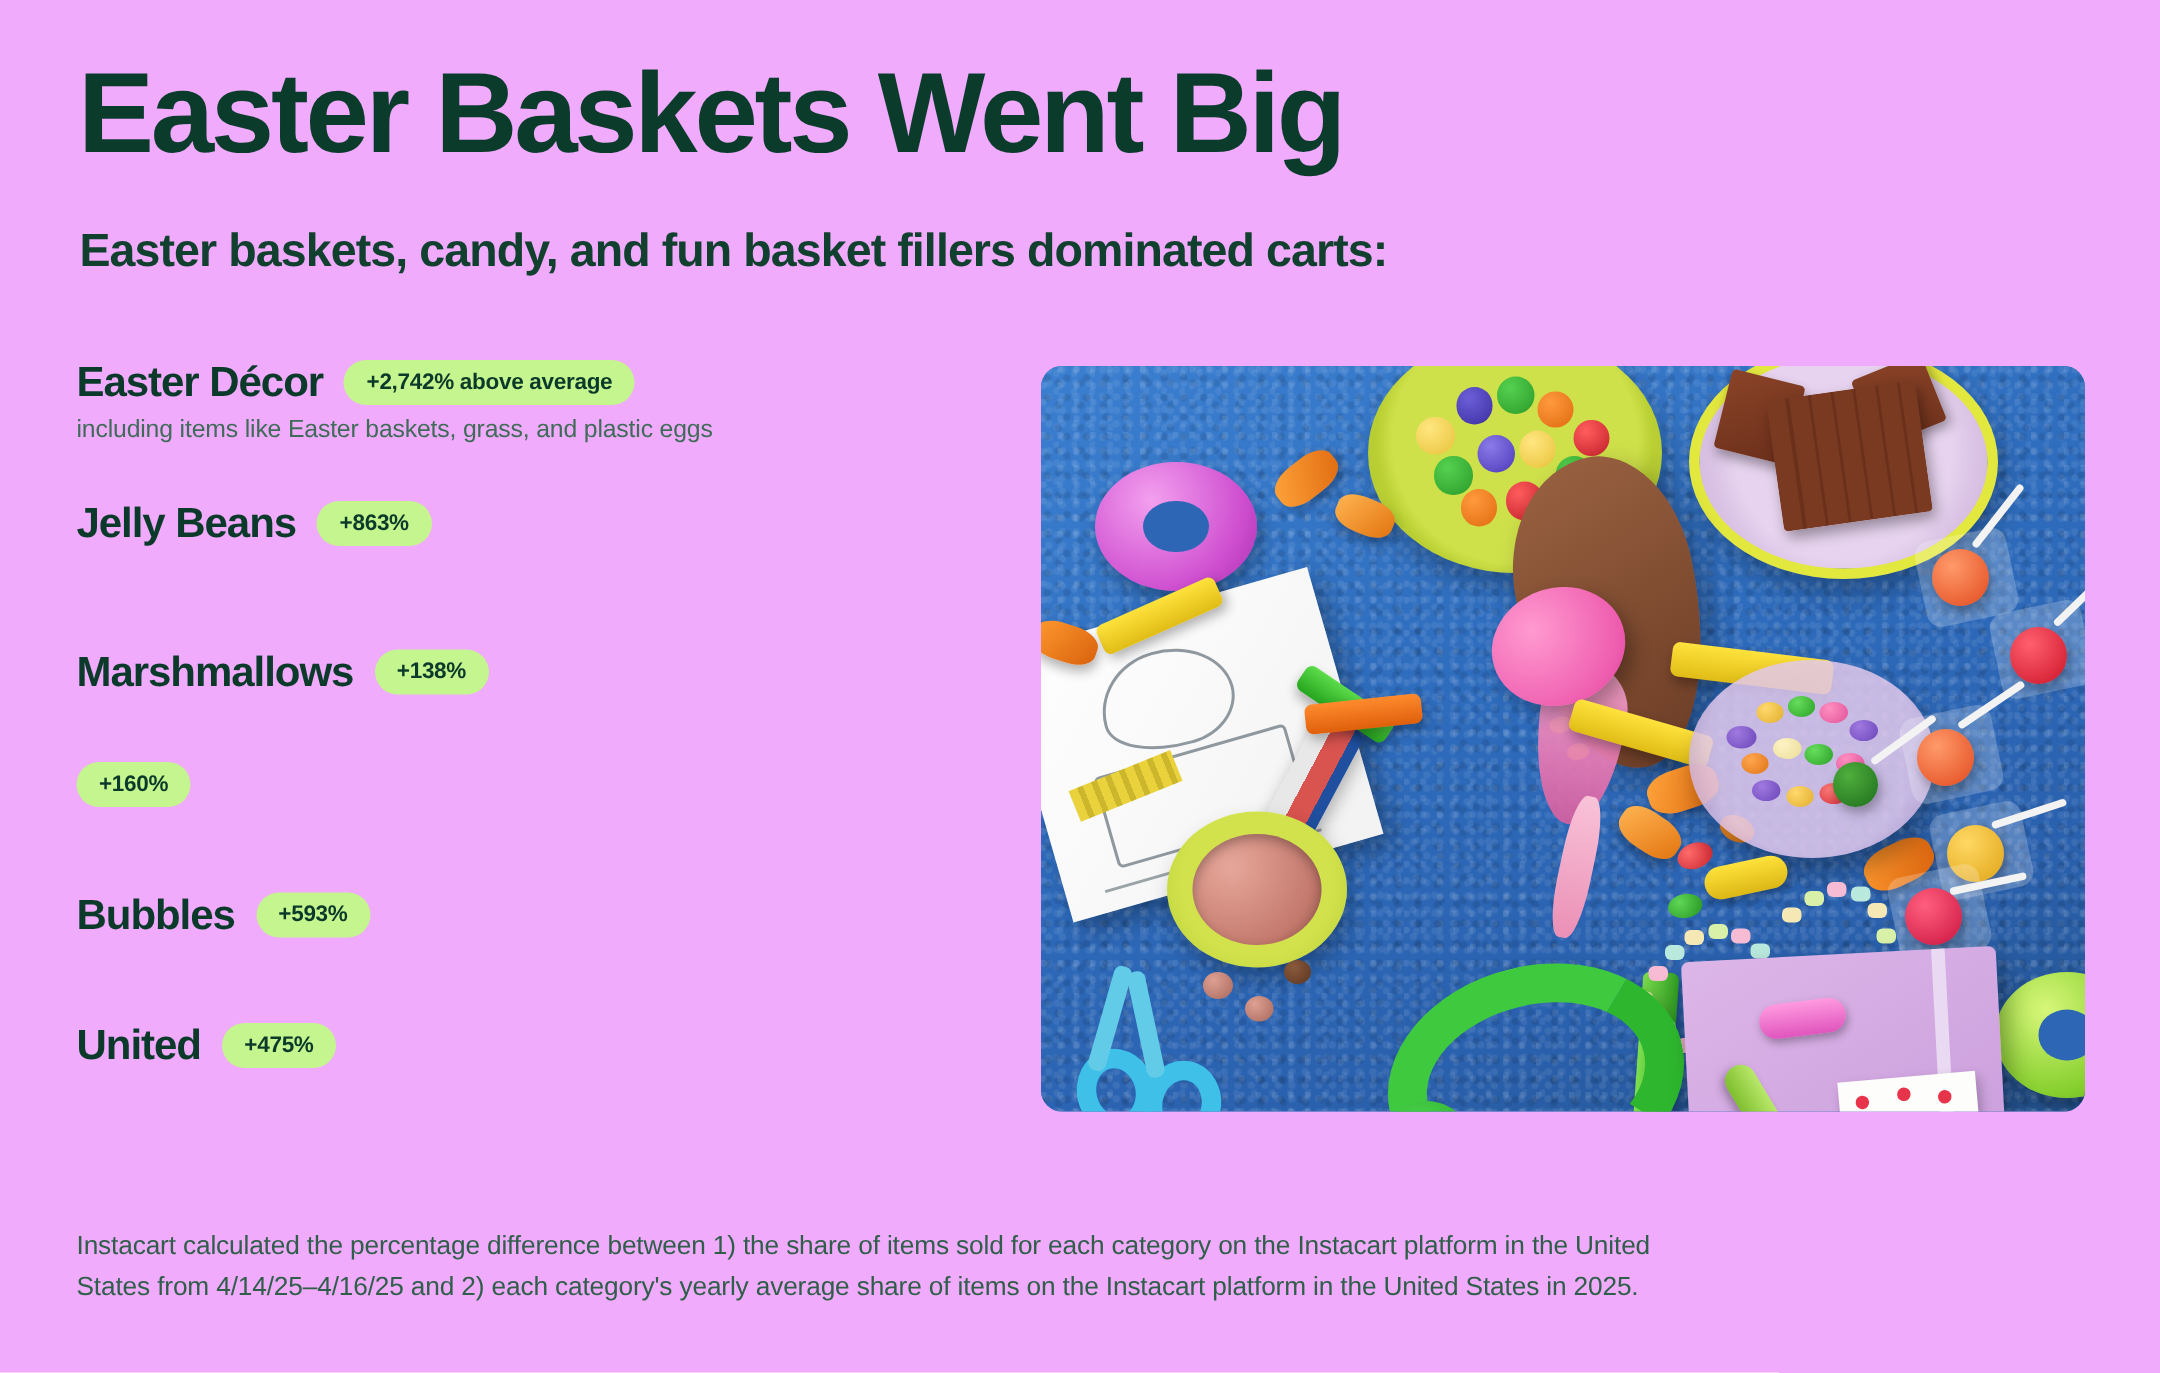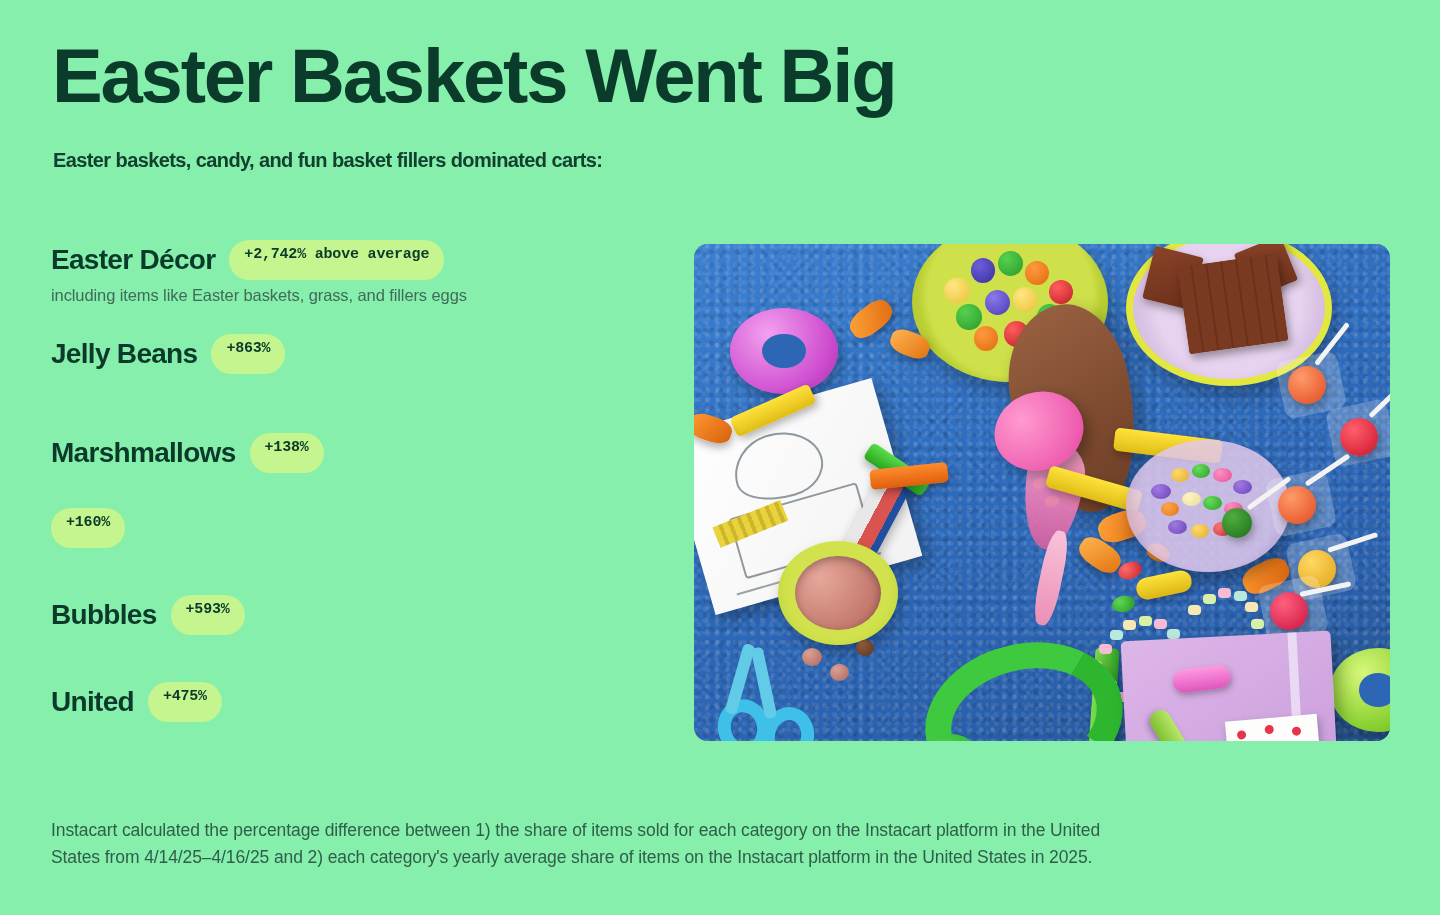--- a/index.html
+++ b/index.html
@@ -2,47 +2,47 @@
 <html><head>
 <meta charset="utf-8">
 <style>
   * { margin:0; padding:0; box-sizing:border-box; }
   html, body {
     width:1440px; height:915px;
     background:#faf1e5;
     font-family:"Liberation Sans", sans-serif;
     overflow:hidden;
   }
-  .page { position:relative; width:1440px; height:915px; background:#86efac; }
+  .page { position:relative; width:1440px; height:915px; background:#f0abfc; }
 
   
   .headline {
     position:absolute; left:52px; top:36px;
     font-size:76px; font-weight:bold; letter-spacing:-2.2px;
     color:#0a3b2b; line-height:1.05; white-space:nowrap;
   }
   .subhead {
     position:absolute; left:53px; top:148px;
-    font-size:20px; font-weight:bold; letter-spacing:-0.6px;
+    font-size:31px; font-weight:bold; letter-spacing:-0.6px;
     color:#12402f; line-height:1.2; white-space:nowrap;
   }
 
   
   .list { position:absolute; left:51px; top:240px; width:620px; }
   .item { position:absolute; left:0; }
   .item-row { display:flex; align-items:center; gap:14px; white-space:nowrap; }
   .item-name {
     font-size:28px; font-weight:bold; letter-spacing:-0.7px; color:#0c3a2a;
     line-height:1.1;
   }
   .pill {
     display:inline-block;
     background:#c5f58e; color:#0c3a2a;
     font-size:15px; font-weight:bold; letter-spacing:-0.2px;
-    border-radius:999px; padding:7px 15px 18px; line-height:1;font-family:Liberation Mono, monospace;
+    border-radius:999px; padding:7px 15px 8px; line-height:1;
   }
   .item-note {
     margin-top:5px;
     font-size:16.5px; color:#3f6b58; letter-spacing:-0.1px;
     line-height:1.25;
   }
 
   
   .photo {
     position:absolute; left:694px; top:244px;
@@ -271,21 +271,21 @@
   <h1 class="headline">Easter Baskets Went Big</h1>
   <h2 class="subhead">Easter baskets, candy, and fun basket fillers dominated carts:</h2>
 
   <div class="list">
 
     <div class="item" style="top:0px;">
       <div class="item-row">
         <span class="item-name">Easter Décor</span>
         <span class="pill">+2,742% above average</span>
       </div>
-      <div class="item-note">including items like Easter baskets, grass, and fillers eggs</div>
+      <div class="item-note">including items like Easter baskets, grass, and plastic eggs</div>
     </div>
 
     <div class="item" style="top:94px;">
       <div class="item-row">
         <span class="item-name">Jelly Beans</span>
         <span class="pill">+863%</span>
       </div>
     </div>
 
     <div class="item" style="top:181px;margin-top:12px;">

